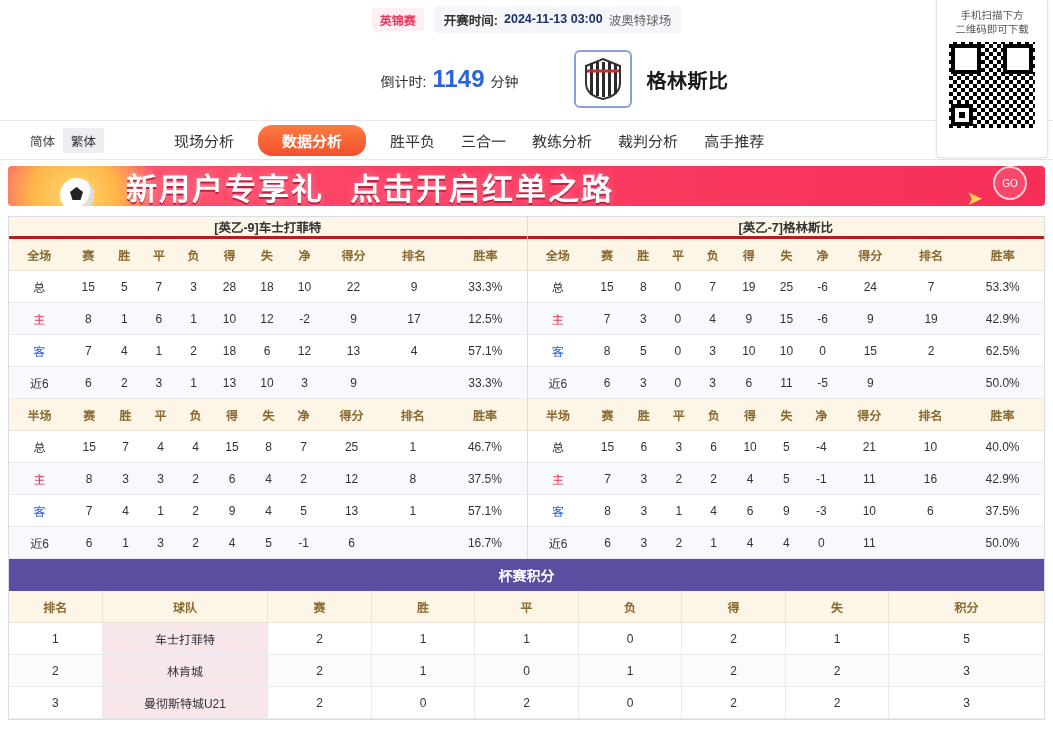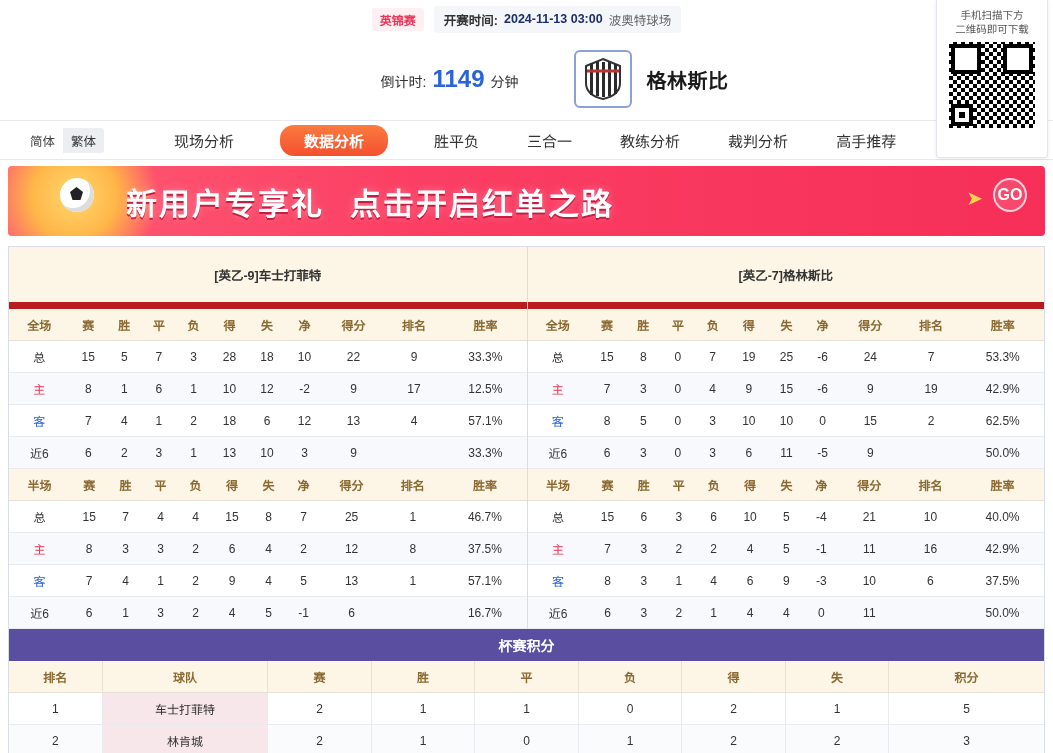--- a/index.html
+++ b/index.html
@@ -124,35 +124,35 @@
   .lang-toggle {
     display: flex; margin-left: 22px;
     border-radius: 3px; overflow: hidden;
     font-size: 12.5px;
   }
   .lang-toggle span {
     padding: 3px 8px; color: #444; cursor: pointer;
   }
   .lang-toggle .active { background: #eceef2; color: #333; }
   .nav-items {
-    display: flex; align-items: center; gap: 44px;
+    display: flex; align-items: center; gap: 22px;
     margin-left: 68px;
     font-size: 15px; color: #333;
   }
   .nav-item { cursor: pointer; padding: 4px 2px; }
   .nav-item.active {
     background: #f5643c;
     background: linear-gradient(180deg,#fb7b3f,#f4502f);
     color: #fff; border-radius: 14px; padding: 5px 24px;
     font-weight: bold;
   }
 
   
   .banner {
-    height: 70px;
+    height: 40px;
     margin: 6px 8px 0;
     border-radius: 4px;
     background: linear-gradient(90deg,#fe5b74 0%,#fb3e63 40%,#f62f58 100%);
     position: relative;
     overflow: hidden;
     display: flex; align-items: center;
   }
   .banner-left-glow {
     position: absolute; left: -10px; top: -10px;
     width: 190px; height: 80px;
@@ -173,24 +173,24 @@
     position: relative;
     margin-left: 118px;
     color: #fff;
     font-size: 31px;
     font-weight: bold;
     letter-spacing: 2px;
     text-shadow: 0 2px 0 #c31f43, 0 0 8px rgba(255,255,255,.3);
   }
   .banner-text .t2 { margin-left: 26px; }
   .banner-go {
-    position: absolute; right: 18px; top: 12px;
+    position: absolute; right: 18px; top: 0;
     width: 34px; height: 34px; border-radius: 50%;
     border: 2px solid rgba(255,255,255,.75);
-    color: #fff; font-size: 16px; font-weight: bold;
+    color: #fff; font-size: 10px; font-weight: normal;
     display: flex; align-items: center; justify-content: center;
     background: rgba(255,255,255,.12);
   }
   .banner-arrow {
     position: absolute; right: 62px; top: 20px;
     color: #ffd24d; font-size: 20px; font-weight: bold;
   }
 
   
   .content { margin: 10px 8px 0; border: 1px solid #d9dde6; }
@@ -201,22 +201,22 @@
     font-size: 14px; font-weight: bold;
     padding: 6px 0;
   }
   .split { display: flex; }
   .half { width: 50%; }
   .half + .half { border-left: 1px solid #d9dde6; }
   .half-title {
     background: #fdf6e6;
     text-align: center;
     font-size: 12.5px; font-weight: bold; color: #333;
-    padding: 18px 0;
-    border-bottom: 7px solid #b91c1c;
+    padding: 0 0;
+    border-bottom: 3px solid #b91c1c;
   }
   table { width: 100%; border-collapse: collapse; }
   td, th {
     font-size: 12px;
     text-align: center;
     padding: 7px 2px;
     border-bottom: 1px solid #e8eaef;
     color: #333;
     font-weight: normal;
   }

